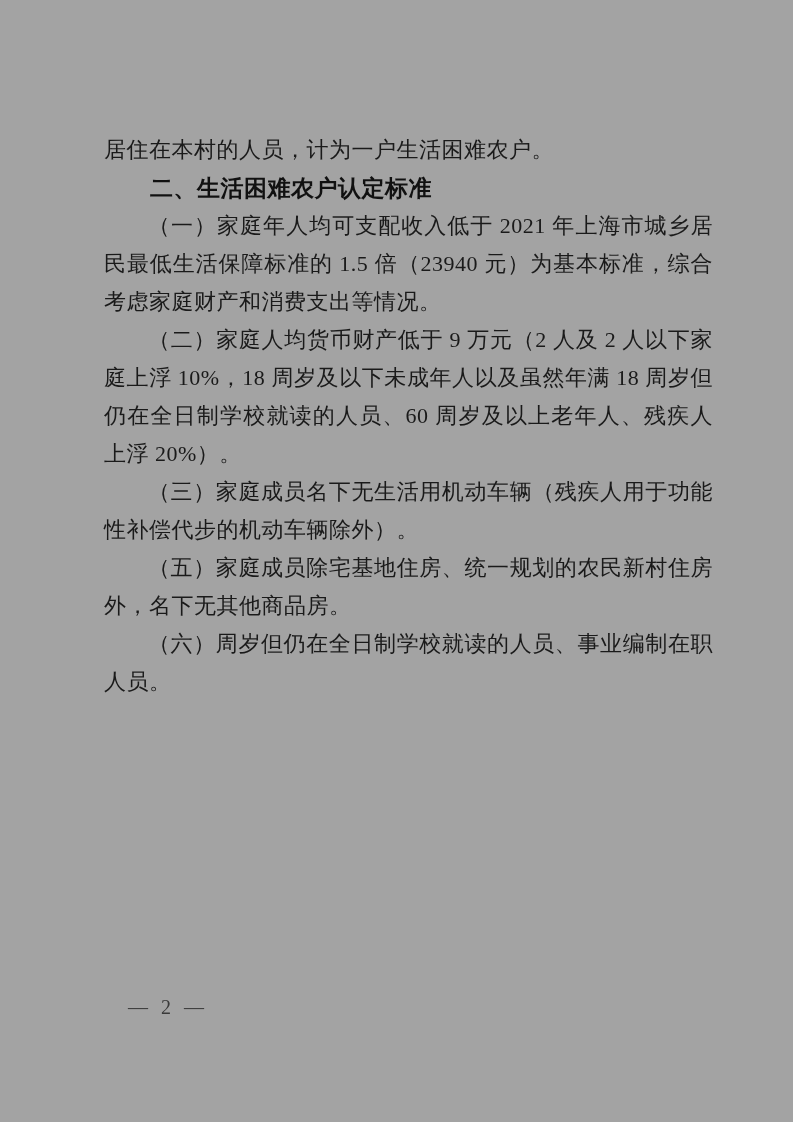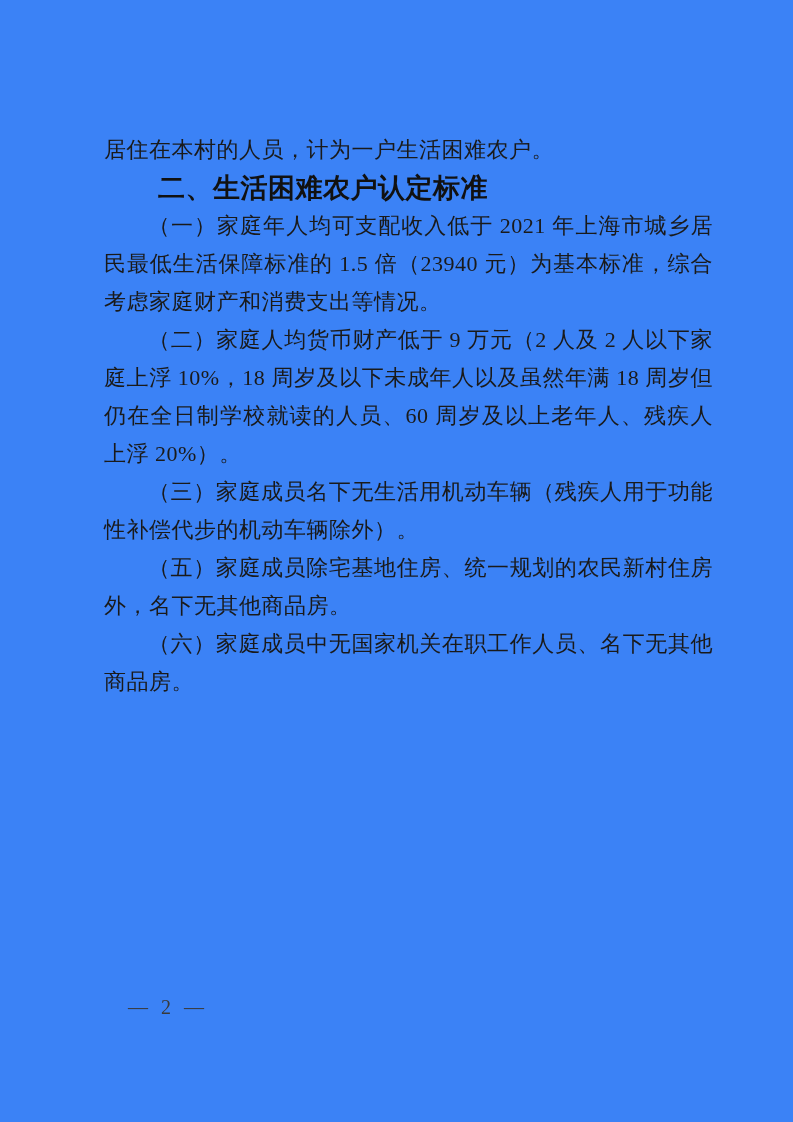--- a/index.html
+++ b/index.html
@@ -5,21 +5,21 @@
   html, body {
     margin: 0;
     padding: 0;
     background: #e8e8e8;
   }
   .page {
     position: relative;
     width: 793px;
     height: 1122px;
     margin: 0 auto;
-    background: #3b82f6;
+    background: #a3a3a3;
     overflow: hidden;
     box-sizing: border-box;
   }
   .content {
     position: absolute;
     left: 104px;
     top: 131px;
     width: 609px;
     font-family: "Liberation Serif", "DejaVu Serif", serif;
     font-size: 22px;
@@ -33,21 +33,21 @@
     text-indent: 2em;
   }
   .para.no-indent {
     text-indent: 0;
   }
   .heading {
     margin: 0;
     text-indent: 2em;
     font-family: "Liberation Sans", "DejaVu Sans", sans-serif;
     font-weight: bold;
-    font-size: 27px;
+    font-size: 23px;
     line-height: 38px;
     color: #111111;
   }
   .page-number {
     position: absolute;
     left: 128px;
     top: 996px;
     font-family: "Liberation Serif", "DejaVu Serif", serif;
     font-size: 20px;
     letter-spacing: 4px;
@@ -59,16 +59,16 @@
 <body>
 
 <div class="page">
   <div class="content">
     <p class="para no-indent">居住在本村的人员，计为一户生活困难农户。</p>
     <h2 class="heading">二、生活困难农户认定标准</h2>
     <p class="para">（一）家庭年人均可支配收入低于 2021 年上海市城乡居民最低生活保障标准的 1.5 倍（23940 元）为基本标准，综合考虑家庭财产和消费支出等情况。</p>
     <p class="para">（二）家庭人均货币财产低于 9 万元（2 人及 2 人以下家庭上浮 10%，18 周岁及以下未成年人以及虽然年满 18 周岁但仍在全日制学校就读的人员、60 周岁及以上老年人、残疾人上浮 20%）。</p>
     <p class="para">（三）家庭成员名下无生活用机动车辆（残疾人用于功能性补偿代步的机动车辆除外）。</p>
     <p class="para">（五）家庭成员除宅基地住房、统一规划的农民新村住房外，名下无其他商品房。</p>
-    <p class="para">（六）家庭成员中无国家机关在职工作人员、名下无其他商品房。</p>
+    <p class="para">（六）周岁但仍在全日制学校就读的人员、事业编制在职人员。</p>
   </div>
   <div class="page-number">— 2 —</div>
 </div>
 
 </body></html>

